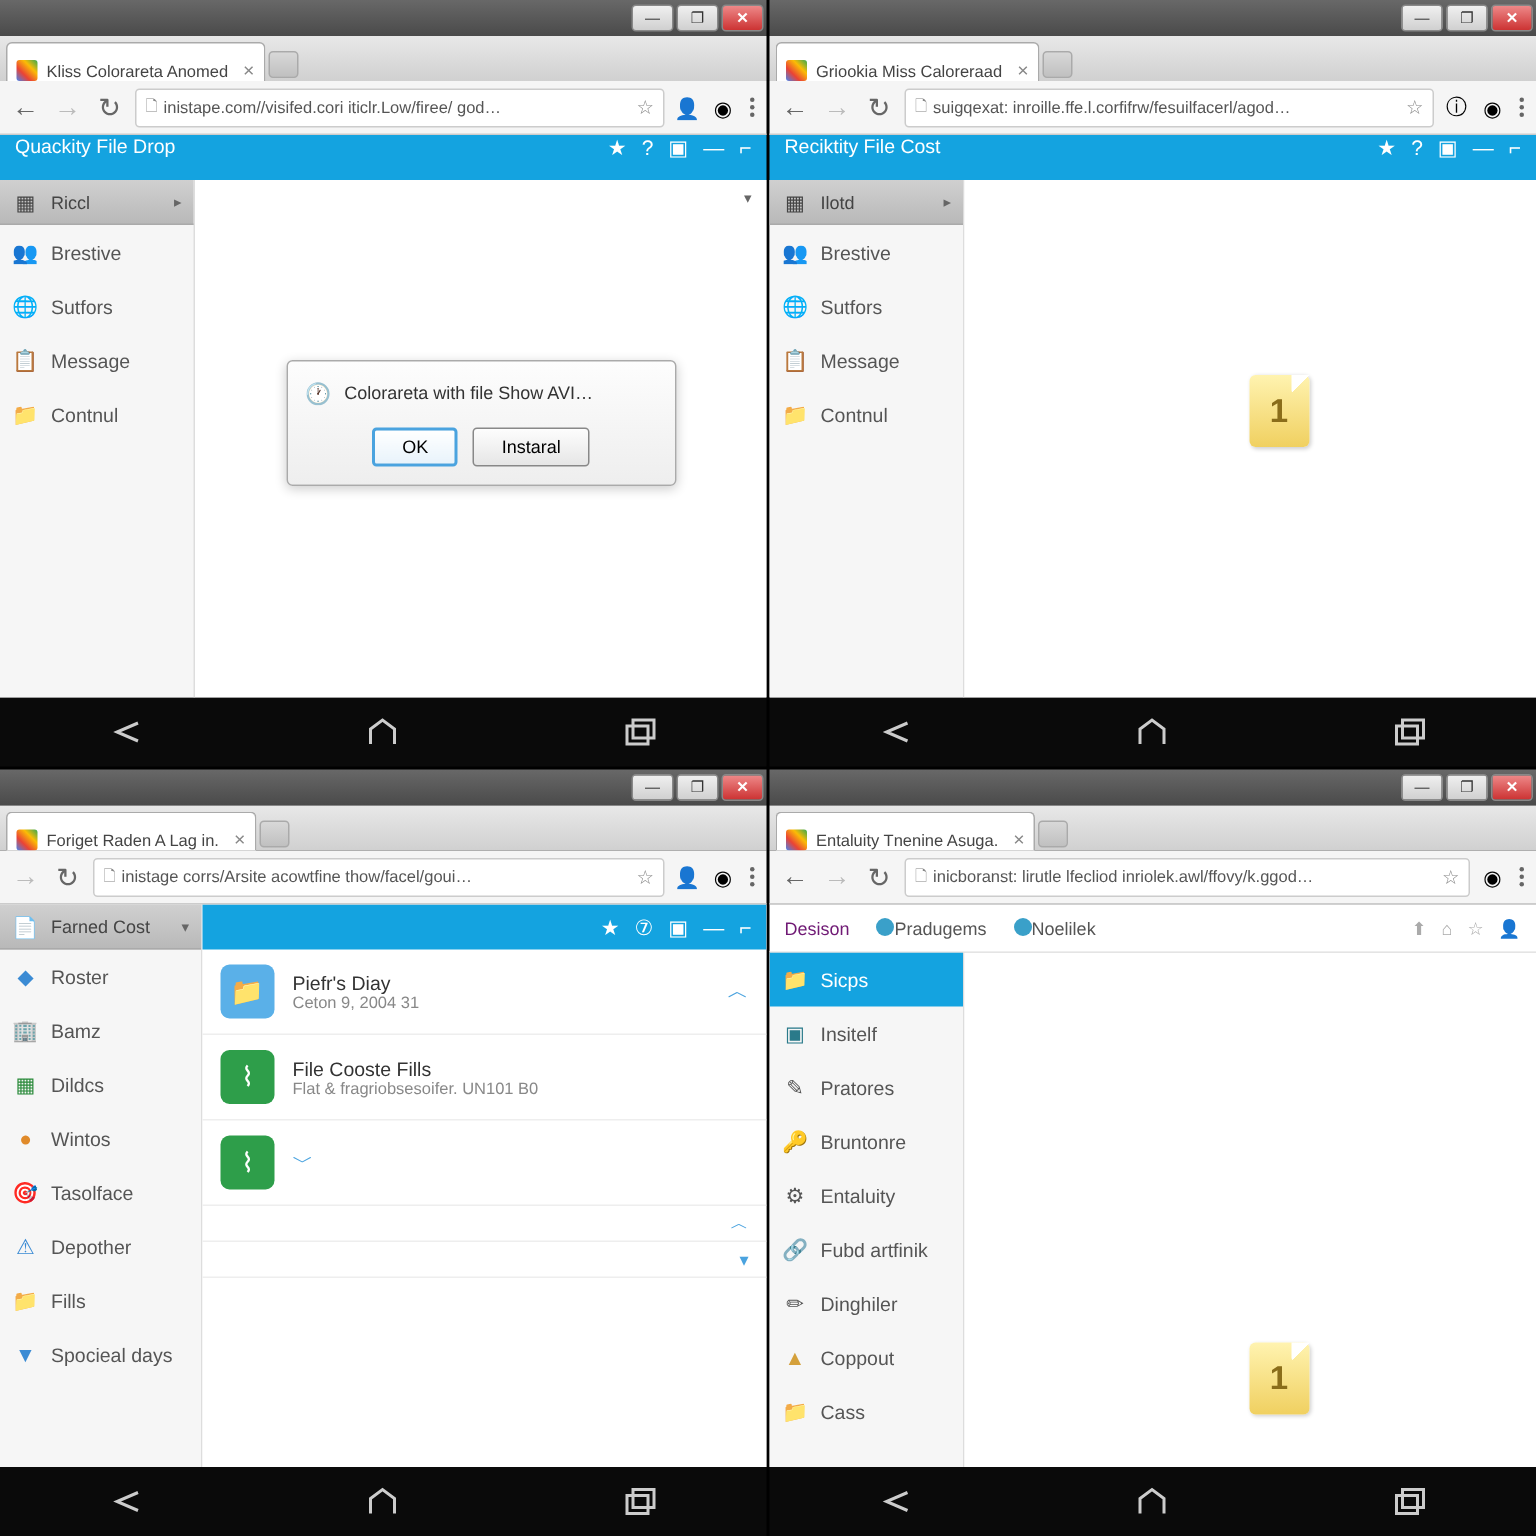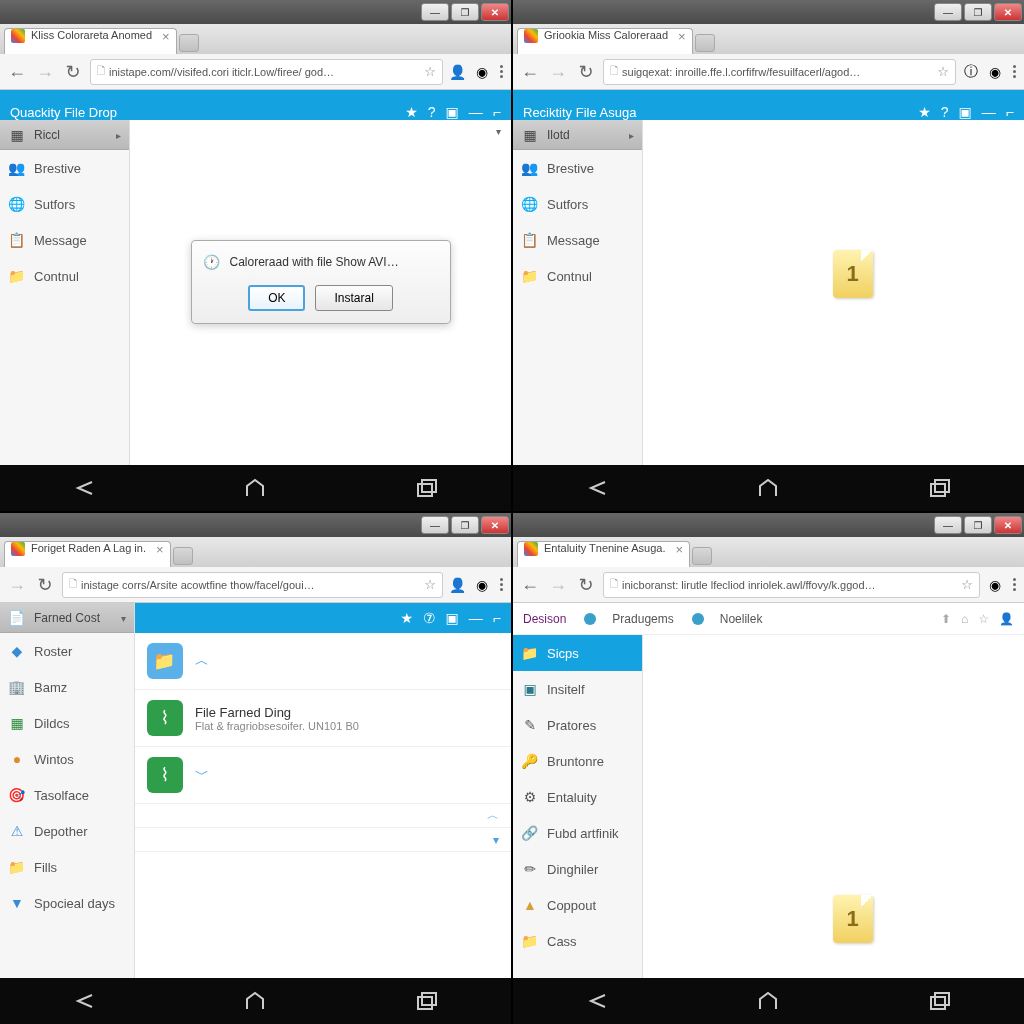--- a/index.html
+++ b/index.html
@@ -3,34 +3,34 @@
 <meta charset="utf-8">
 <style>
 *{box-sizing:border-box;margin:0;padding:0;font-family:"Segoe UI",Tahoma,sans-serif}
 body{background:#000;width:1024px;height:1024px;overflow:hidden}
 .grid{display:grid;grid-template-columns:1fr 1fr;grid-template-rows:1fr 1fr;width:1024px;height:1024px;gap:2px}
 .pane{display:flex;flex-direction:column;background:#000}
 .win-title{height:24px;background:linear-gradient(#686868,#4a4a4a);display:flex;align-items:center;justify-content:flex-end;gap:2px;padding:0 2px}
 .wbtn{width:28px;height:18px;border:1px solid #888;background:linear-gradient(#f0f0f0,#d0d0d0);display:flex;align-items:center;justify-content:center;font-size:10px;color:#333;border-radius:3px}
 .wbtn.close{background:linear-gradient(#e88,#c33);color:#fff;font-weight:bold}
 .tabbar{height:30px;background:linear-gradient(#e8e8e8,#d0d0d0);display:flex;align-items:flex-end;padding:0 4px;gap:2px}
-.tab{height:26px;background:#fff;border:1px solid #aaa;border-bottom:none;border-radius:4px 4px 0 0;display:flex;align-items:flex-start;padding:0 6px;gap:6px;font-size:11px;color:#444;max-width:180px}
+.tab{height:26px;background:#fff;border:1px solid #aaa;border-bottom:none;border-radius:4px 4px 0 0;display:flex;align-items:flex-end;padding:0 6px;gap:6px;font-size:11px;color:#444;max-width:180px}
 .tab .fav{width:14px;height:14px;background:linear-gradient(45deg,#4285f4,#ea4335,#fbbc05,#34a853);border-radius:2px;flex-shrink:0}
 .tab .x{color:#888;font-size:13px;margin-left:4px}
 .newtab{width:20px;height:18px;background:linear-gradient(#d8d8d8,#c0c0c0);border:1px solid #aaa;border-radius:3px;margin-bottom:2px;display:flex;align-items:center;justify-content:center}
 .addrbar{height:36px;background:#f5f5f5;border-bottom:1px solid #ccc;display:flex;align-items:center;padding:0 6px;gap:6px}
 .nav-arrow{width:22px;height:22px;display:flex;align-items:center;justify-content:center;color:#666;font-size:18px}
 .nav-arrow.dis{color:#bbb}
 .url{flex:1;height:26px;background:#fff;border:1px solid #ccc;border-radius:3px;display:flex;align-items:center;padding:0 6px;font-size:11px;color:#555;gap:4px;overflow:hidden}
 .url .lock{color:#888;font-size:10px}
 .url .star{margin-left:auto;color:#888;font-size:13px}
 .ext-ico{width:18px;height:18px;display:flex;align-items:center;justify-content:center;font-size:14px}
 .menu-dots{width:8px;display:flex;flex-direction:column;gap:2px;align-items:center}
 .menu-dots span{width:3px;height:3px;background:#666;border-radius:50%}
-.bluebar{height:30px;background:#14a3e0;color:#fff;display:flex;align-items:flex-end;padding:0 10px;font-size:13px}
+.bluebar{height:30px;background:#14a3e0;color:#fff;display:flex;align-items:flex-start;padding:0 10px;font-size:13px}
 .bluebar .right{margin-left:auto;display:flex;gap:10px;align-items:center;font-size:14px}
 .content{flex:1;background:#fff;display:flex;position:relative;overflow:hidden}
 .sidebar{width:130px;background:#f6f6f6;border-right:1px solid #ddd;font-size:13px;color:#555}
 .sidebar.wide{width:135px}
 .sidebar .hd{height:30px;background:linear-gradient(#d0d0d0,#b8b8b8);display:flex;align-items:center;padding:0 8px;gap:8px;font-size:12px;color:#444;box-shadow:inset 0 -1px 0 #aaa}
 .sidebar .hd .arr{margin-left:auto;color:#666;font-size:10px}
 .sb-item{height:36px;display:flex;align-items:center;padding:0 8px;gap:8px;cursor:default}
 .sb-item.sel{background:#14a3e0;color:#fff}
 .ico{width:18px;height:18px;flex-shrink:0;display:flex;align-items:center;justify-content:center;font-size:14px}
 .main{flex:1;background:#fff;position:relative}
@@ -54,21 +54,21 @@
 .listrow .big.blue{background:#5ab0e8}
 .listrow .big.green{background:#2e9e4a}
 .listrow .txt{flex:1}
 .listrow .txt .t{font-size:13px;color:#333}
 .listrow .txt .s{font-size:11px;color:#888}
 .listrow .chev{color:#4aa3df;font-size:14px}
 .sep{height:24px;border-bottom:1px solid #eee;display:flex;align-items:center;justify-content:flex-end;padding:0 12px;color:#4aa3df;font-size:12px}
 
 .topnav{height:32px;background:#fff;border-bottom:1px solid #eee;display:flex;align-items:center;padding:0 10px;gap:18px;font-size:12px;color:#555}
 .topnav .brand{color:#701a75}
-.topnav .itm{display:flex;align-items:center;gap:16px}
+.topnav .itm{display:flex;align-items:flex-start;gap:0}
 .topnav .itm .dot{width:12px;height:12px;border-radius:50%;background:#3aa0c9}
 .topnav .right{margin-left:auto;display:flex;gap:10px;color:#aaa}
 .foot{height:22px;background:#f4f4f4;border-top:1px solid #ddd;font-size:11px;color:#888;display:flex;align-items:center;padding:0 8px;gap:6px}
 .foot .dots{width:16px;height:14px;border:1px solid #ccc;display:flex;align-items:center;justify-content:center;font-size:9px;background:#fff}
 </style>
 </head>
 <body>
 
 <div class="grid">
 
@@ -135,21 +135,21 @@
 <div class="sb-item">
             <span class="ico">📁</span>
             <span>Contnul</span>
           </div>
 </div>
 <div class="main">
 <div class="drop">▾</div>
 <div class="dialog">
 <div class="msg">
               <span class="ico">🕐</span>
-              <span>Caloreraad with file Show AVI…</span>
+              <span>Colorareta with file Show AVI…</span>
             </div>
 <div class="btns">
               <button class="pri">OK</button>
               <button>Instaral</button>
             </div>
 </div>
 </div>
 </div>
 <div class="androidbar">
 <div class="abtn">
@@ -196,21 +196,21 @@
         </div>
 <div class="ext-ico">ⓘ</div>
 <div class="ext-ico">◉</div>
 <div class="menu-dots">
           <span></span>
           <span></span>
           <span></span>
         </div>
 </div>
 <div class="bluebar">
-<span>Reciktity File Asuga</span>
+<span>Reciktity File Cost</span>
 <div class="right">
           <span>★</span>
           <span>?</span>
           <span>▣</span>
           <span>—</span>
           <span>⌐</span>
         </div>
 </div>
 <div class="content">
 <div class="sidebar">
@@ -334,26 +334,30 @@
 <div class="listcol">
 <div class="top">
             <span>★</span>
             <span>⑦</span>
             <span>▣</span>
             <span>—</span>
             <span>⌐</span>
           </div>
 <div class="listrow">
             <div class="big blue">📁</div>
+            <div class="txt">
+              <div class="t">Piefr's Diay</div>
+              <div class="s">Ceton 9, 2004 31</div>
+            </div>
             <div class="chev">︿</div>
           </div>
 <div class="listrow">
             <div class="big green">⌇</div>
             <div class="txt">
-              <div class="t">File Farned Ding</div>
+              <div class="t">File Cooste Fills</div>
               <div class="s">Flat &amp; fragriobsesoifer. UN101 B0</div>
             </div>
           </div>
 <div class="listrow">
             <div class="big green">⌇</div>
             <div class="chev">﹀</div>
           </div>
 <div class="sep">︿</div>
 <div class="sep">▾</div>
 </div>

